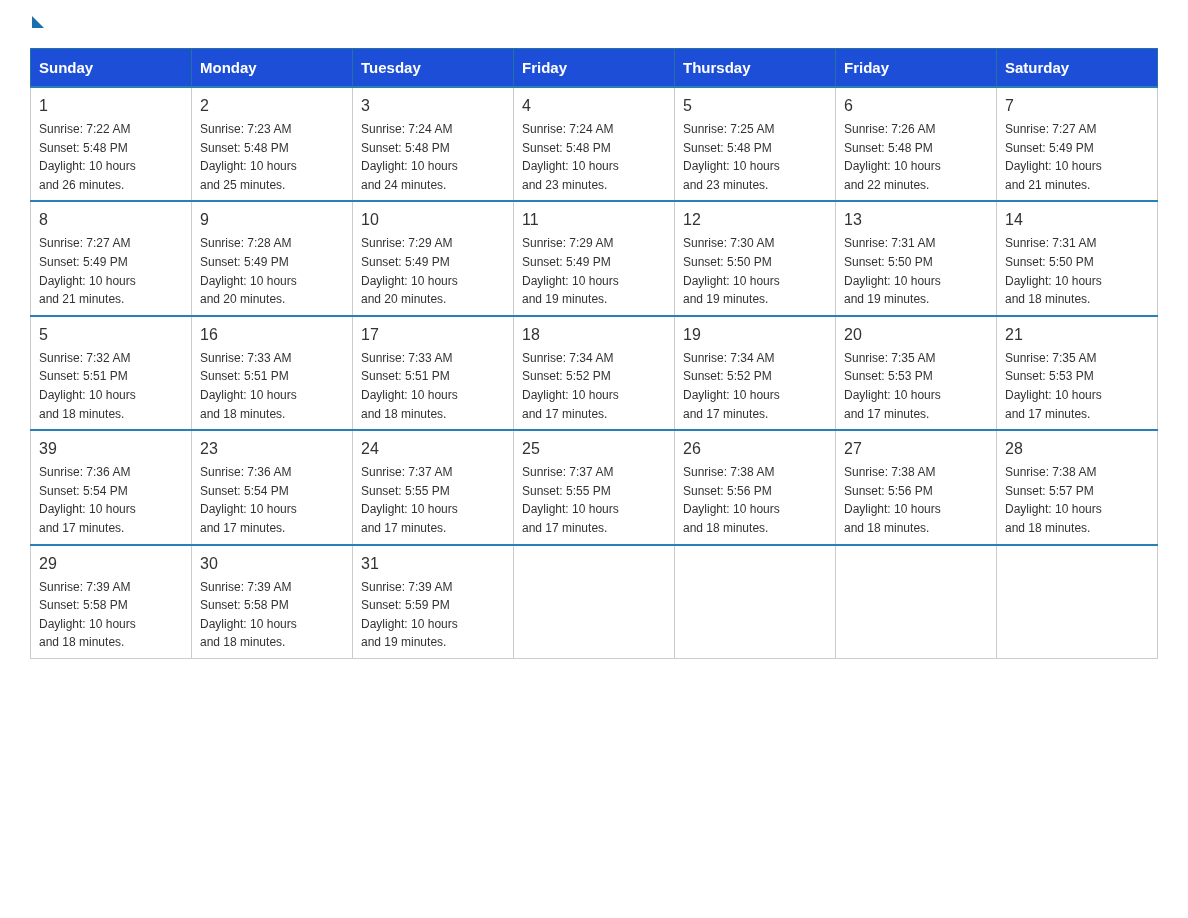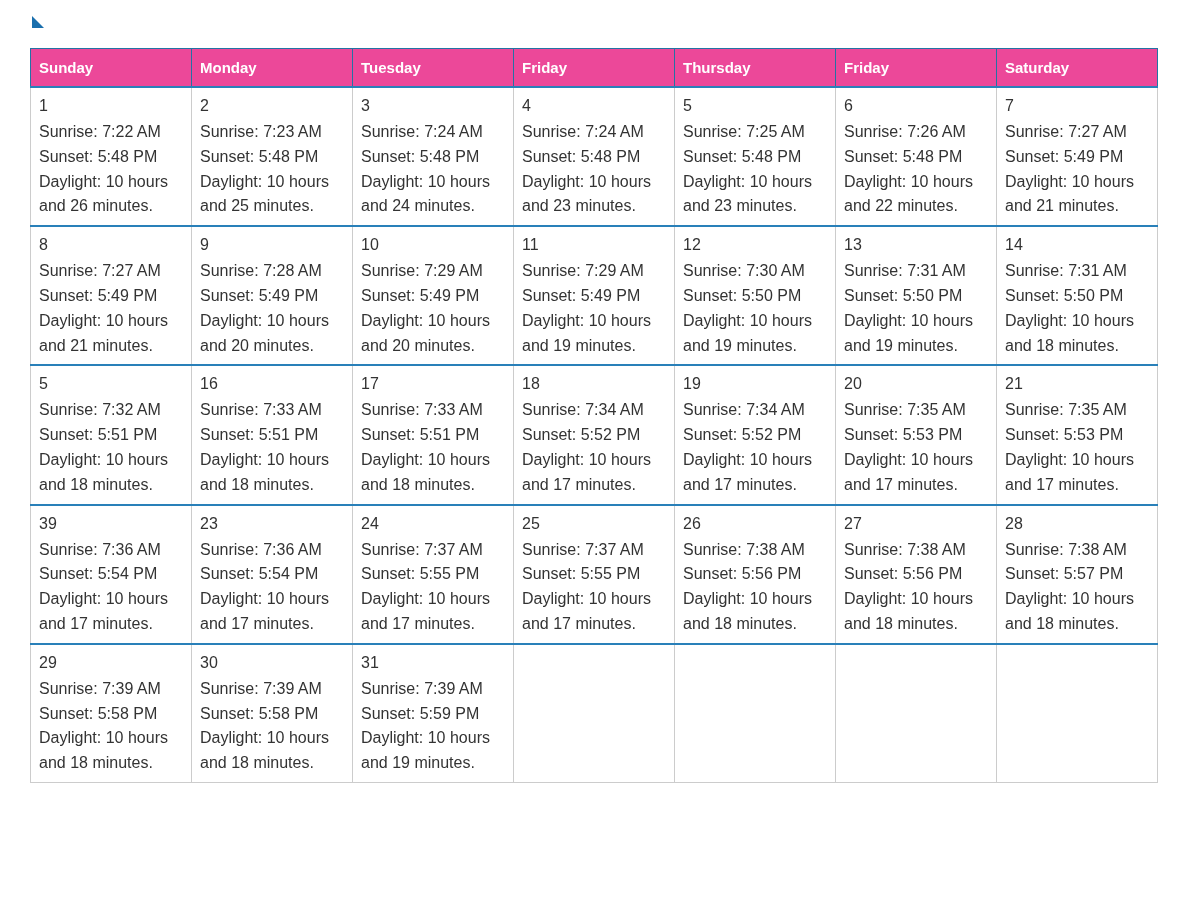--- a/index.html
+++ b/index.html
@@ -62,21 +62,21 @@
       font-size: 22px;
       color: #555;
       margin-top: 4px;
     }
     .calendar-table {
       width: 100%;
       border-collapse: collapse;
       table-layout: fixed;
     }
     .calendar-table th {
-      background-color: #ec4899;
+      background-color: #1d4ed8;
       color: #fff;
       font-size: 15px;
       font-weight: bold;
       padding: 10px 8px;
       text-align: left;
       border: 1px solid #2472a4;
     }
     .calendar-table td {
       vertical-align: top;
       padding: 6px 8px;
@@ -86,21 +86,21 @@
       min-height: 90px;
       height: 105px;
     }
     .calendar-table td .day-num {
       font-size: 16px;
       font-weight: normal;
       display: block;
       margin-bottom: 2px;
     }
     .calendar-table td .day-info {
-      font-size: 16px;
+      font-size: 12px;
       color: #333;
       line-height: 1.55;
     }
     .calendar-table tbody tr td {
       border-top: 2px solid #2980b9;
     }
     .calendar-table tbody tr:not(:first-child) td {
       border-top: 1px solid #aaa;
     }
     .week-row td {

